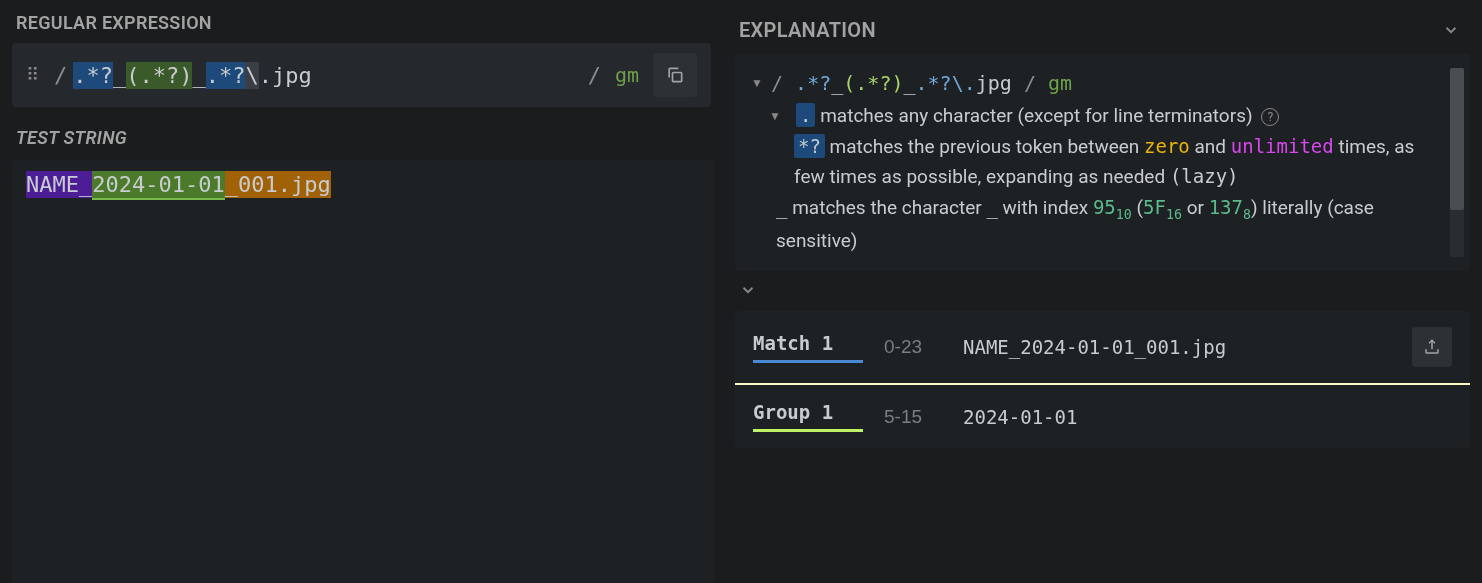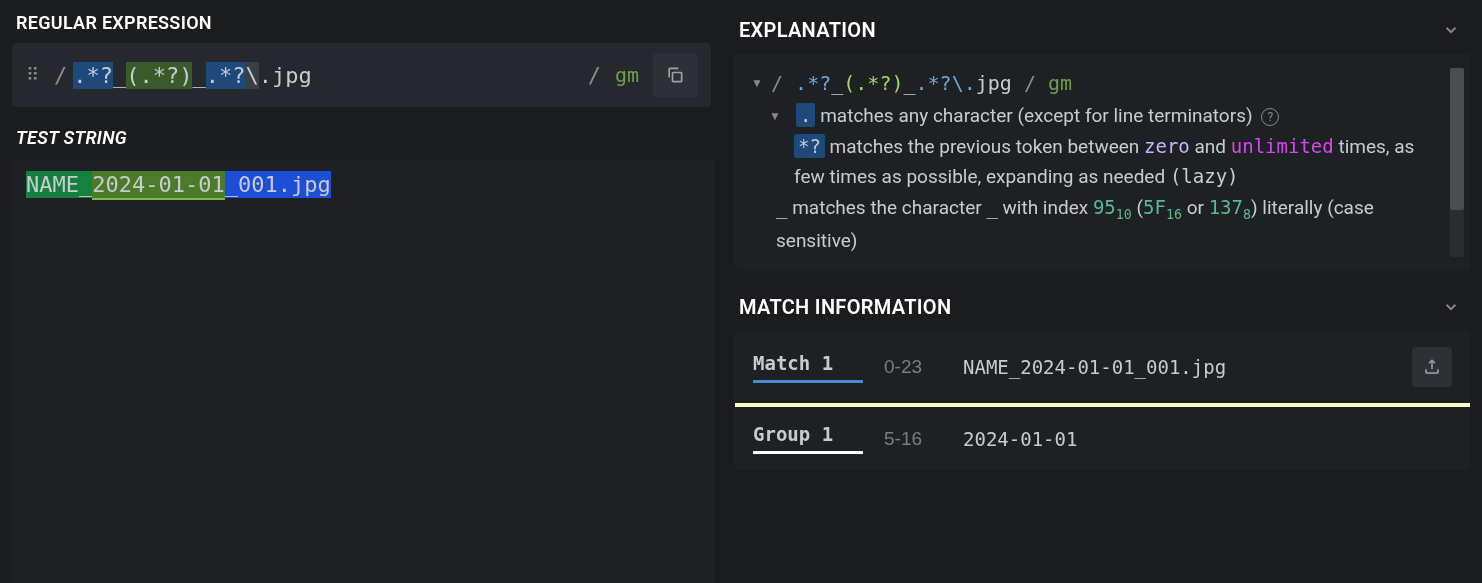--- a/index.html
+++ b/index.html
@@ -1,72 +1,72 @@
 <!DOCTYPE html>
 <html><head>
 <meta charset="utf-8">
 <style>
 * { margin:0; padding:0; box-sizing:border-box; }
 body { background:#1a1c1e; color:#c8ccd0; font-family:-apple-system,BlinkMacSystemFont,"Segoe UI",Roboto,sans-serif; width:1482px; height:583px; overflow:hidden; display:flex; }
 .left { width:715px; padding:12px 0 0 12px; display:flex; flex-direction:column; }
-.right { flex:1; padding:12px 12px 0 20px; display:flex; flex-direction:column; gap:18px; }
+.right { flex:1; padding:12px 12px 0 20px; display:flex; flex-direction:column; gap:4px; }
 .header-row { display:flex; align-items:center; justify-content:space-between; padding:0 4px 10px 4px; }
-.section-title { font-size:18px; font-weight:600; color:#ffffff; letter-spacing:0.3px; }
+.section-title { font-size:18px; font-weight:600; color:#a3a3a3; letter-spacing:0.3px; }
 .panel-head { display:flex; align-items:center; justify-content:space-between; padding:6px 10px 12px 4px; }
 .panel-head .section-title { font-size:20px; }
 .chev-icon { width:18px; height:18px; cursor:pointer; color:#888; }
 .chev-icon svg { width:100%; height:100%; }
 .match-badge { background:#1e4028; padding:5px 12px; border-radius:3px; font-size:16px; color:#c8d0c8; }
 .match-badge b { color:#e8f0e8; font-weight:700; }
 .regex-box { background:#25282c; border-radius:4px; padding:10px 14px; display:flex; align-items:center; font-family:"SF Mono",Menlo,Consolas,monospace; font-size:22px; margin:0 4px 14px 0; }
 .dots-icon { width:14px; margin-right:8px; color:#888; cursor:pointer; font-size:18px; line-height:1; }
 .slash { color:#8a8e92; margin:0 6px; }
 .regex-body { flex:1; font-family:inherit; display:flex; align-items:center; gap:0; }
 .tok { padding:1px 0; }
 .tok-blue { background:#1d4a7a; }
 .tok-green { background:#3a5a2a; }
 .tok-plain { background:#3a3f45; }
 .flags { color:#6fa04a; font-size:20px; margin-left:8px; }
 .copy-btn { background:#2d3136; width:44px; height:44px; border-radius:4px; margin-left:14px; display:flex; align-items:center; justify-content:center; cursor:pointer; }
 .copy-btn svg { width:20px; height:20px; color:#a0a4a8; }
 .test-title { padding:6px 4px 12px 4px;font-style:italic; }
 .test-area { background:#1e2124; border-radius:4px 0 0 0; flex:1; padding:12px 14px; font-family:"SF Mono",Menlo,Consolas,monospace; font-size:22px; margin-right:0; }
-.test-line .hl-blue { background:#15803d; padding:1px 0;margin-top:32px; }
+.test-line .hl-blue { background:#4c1d95; padding:1px 0;margin-top:32px; }
 .test-line .hl-green { background:#4a7a2a; padding:1px 0; border-bottom:2px solid #7aba4a; }
-.test-line .hl-blue2 { background:#1d4ed8; padding:1px 0; }
+.test-line .hl-blue2 { background:#a16207; padding:1px 0; }
 .panel { background:transparent; }
 .exp-panel { }
 .exp-body { background:#1e2124; border-radius:4px; padding:14px 6px 14px 14px; font-size:19px; line-height:1.55; position:relative; }
 .exp-scroll { display:flex; }
 .exp-content { flex:1; }
 .scroll-track { width:14px; background:#2a2d30; border-radius:2px; margin-left:6px; position:relative; }
 .scroll-thumb { width:100%; background:#4a4e52; border-radius:2px; position:absolute; top:0; height:75%; }
 .exp-row { display:flex; align-items:flex-start; gap:6px; margin-bottom:2px; padding-left:2px; }
 .caret { width:14px; color:#888; font-size:12px; padding-top:6px; cursor:pointer; }
 .exp-regex { font-family:"SF Mono",Menlo,Consolas,monospace; font-size:20px; }
 .exp-text { padding-left:7px; }
 .e-slash { color:#8a8e92; }
 .e-blue { color:#6fa8dc; }
 .e-green { color:#a8d468; }
 .e-gm { color:#6fa04a; }
 .mono { font-family:"SF Mono",Menlo,Consolas,monospace; }
 .box-tok { background:#1d4a7a; padding:1px 4px; font-family:"SF Mono",Menlo,Consolas,monospace; border-radius:2px; }
-.kw { color:#c4b5fd; font-family:"SF Mono",Menlo,Consolas,monospace; }
+.kw { color:#eab308; font-family:"SF Mono",Menlo,Consolas,monospace; }
 .kw-g { color:#d946ef; font-family:"SF Mono",Menlo,Consolas,monospace; }
 .num-g { color:#5aba8a; font-family:"SF Mono",Menlo,Consolas,monospace; }
 .sub { font-size:0.7em; vertical-align:sub; }
 .help-icon { display:inline-flex; width:18px; height:18px; border:1.5px solid #888; border-radius:50%; align-items:center; justify-content:center; font-size:12px; color:#888; margin-left:4px; vertical-align:middle; }
 .indent1 { padding-left:20px; }
 .indent2 { padding-left:38px; }
 .mi-body { background:#1e2124; border-radius:4px; padding:0; }
-.mi-row { display:flex; align-items:center; padding:16px 18px; font-size:19px; border-bottom:4px solid #fef9c3; }
+.mi-row { display:flex; align-items:center; padding:16px 18px; font-size:19px; border-bottom:2px solid #fef9c3; }
 .mi-row:last-child { border-bottom:none; }
 .mi-label { width:110px; font-family:"SF Mono",Menlo,Consolas,monospace; font-weight:600; padding-bottom:6px; }
 .mi-label.match { border-bottom:3px solid #4a8ad4; }
-.mi-label.group { border-bottom:3px solid #ffffff; }
+.mi-label.group { border-bottom:3px solid #bef264; }
 .mi-range { width:80px; color:#7a7e82; font-family:Liberation Sans, sans-serif; text-align:center; }
 .mi-val { flex:1; font-family:"SF Mono",Menlo,Consolas,monospace; padding-left:20px; }
 .export-btn { width:40px; height:40px; background:#2d3136; border-radius:4px; display:flex; align-items:center; justify-content:center; cursor:pointer; }
 .export-btn svg { width:18px; height:18px; color:#a0a4a8; }
 </style>
 </head>
 <body>
 
 <div class="left">
   <div class="header-row">
@@ -143,21 +143,20 @@
       </div>
       <div class="scroll-track">
         <div class="scroll-thumb"></div>
       </div>
       </div>
     </div>
   </div>
 
   <div class="panel">
     <div class="panel-head">
-      <div class="section-title">MATCH INFORMATION</div>
       <div class="chev-icon">
         <svg viewBox="0 0 24 24" fill="none" stroke="currentColor" stroke-width="2.5">
             <polyline points="6 9 12 15 18 9"></polyline>
           </svg>
       </div>
     </div>
     <div class="mi-body">
       <div class="mi-row">
         <div class="mi-label match">Match 1</div>
         <div class="mi-range">0-23</div>
@@ -165,18 +164,18 @@
         <div class="export-btn">
           <svg viewBox="0 0 24 24" fill="none" stroke="currentColor" stroke-width="2">
               <path d="M12 3v12"></path>
               <polyline points="8 7 12 3 16 7"></polyline>
               <path d="M4 15v4a1 1 0 0 0 1 1h14a1 1 0 0 0 1-1v-4"></path>
             </svg>
         </div>
       </div>
       <div class="mi-row">
         <div class="mi-label group">Group 1</div>
-        <div class="mi-range">5-16</div>
+        <div class="mi-range">5-15</div>
         <div class="mi-val">2024-01-01</div>
       </div>
     </div>
   </div>
 </div>
 
 </body></html>

